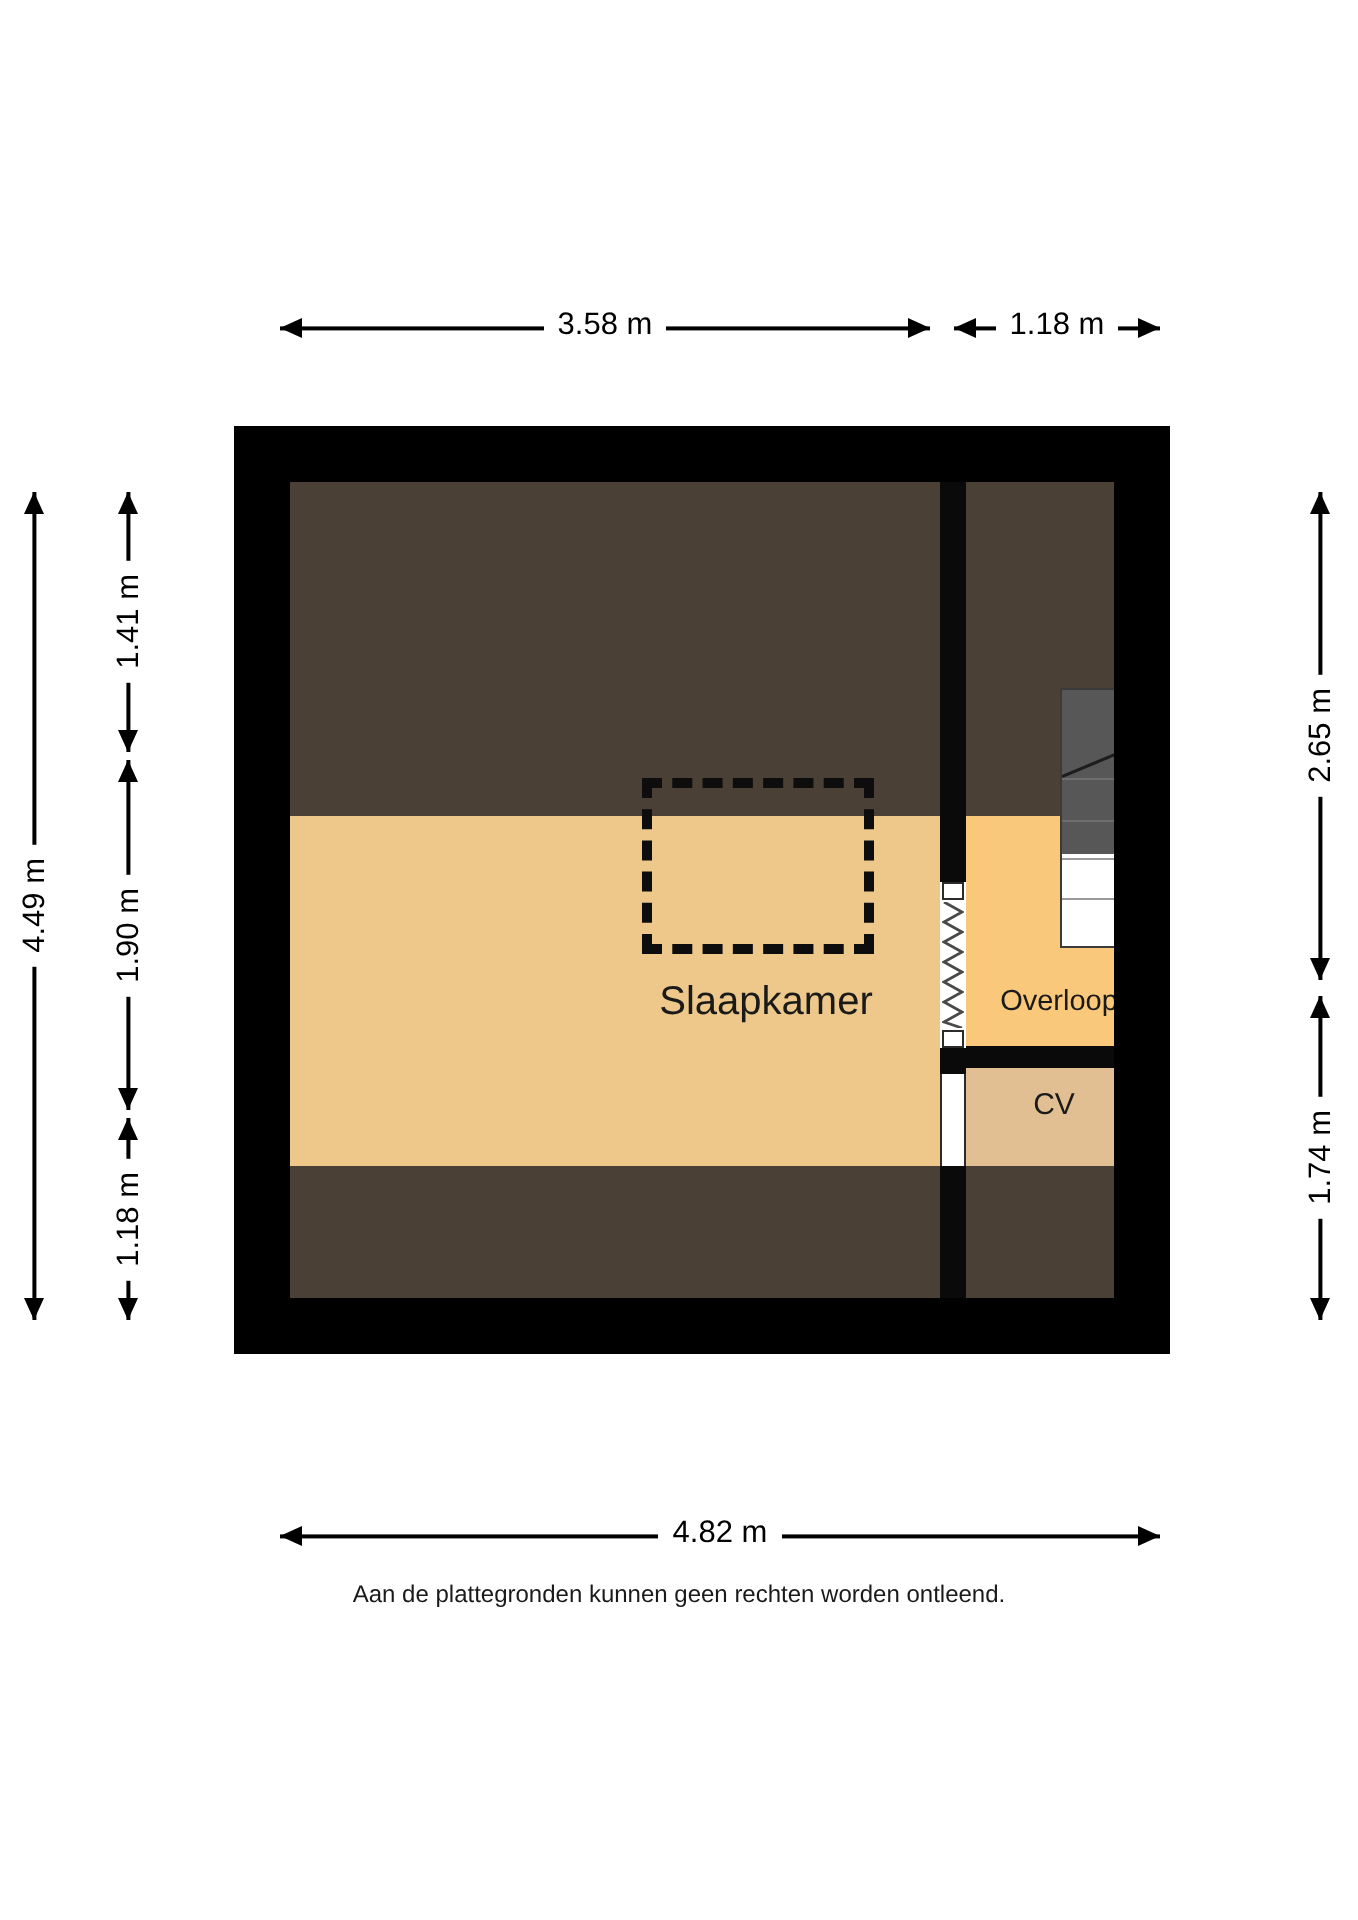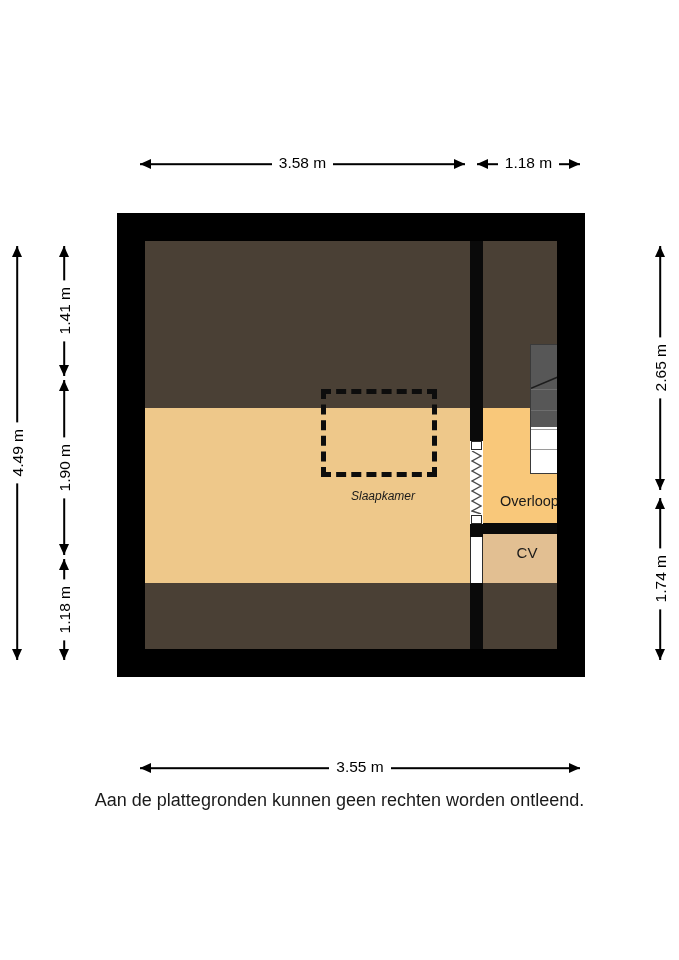--- a/index.html
+++ b/index.html
@@ -249,21 +249,21 @@
   }
 
   
   .room-label {
     position: absolute;
     text-align: center;
     color: #1a1a1a;
     line-height: 1.22;
     white-space: nowrap;
   }
-  .room-label .name { font-size: 12px; font-style: italic; }
+  .room-label .name { font-size: 20px; }
   .room-label .sub  { font-size: 14px; }
 
   .label-slaapkamer {
     left: 146px;
     top: 248px;
     width: 184px;
   }
   .label-overloop {
     left: 338px;
     top: 252px;
@@ -276,21 +276,21 @@
     width: 88px;
     font-size: 15px;
   }
 
   .disclaimer {
     position: absolute;
     left: 0;
     top: 790px;
     width: 679px;
     text-align: center;
-    font-size: 18px;
+    font-size: 12px;
     color: #1a1a1a;
   }
 </style>
 </head>
 <body>
 
 <div class="sheet">
 
   <div class="dim-h" style="left:140px; top:142px; width:325px;">
     <span class="line"></span>
@@ -389,18 +389,18 @@
 
       <div class="room-label label-cv">CV</div>
 
     </div>
   </div>
 
   <div class="dim-h" style="left:140px; top:746px; width:440px;">
     <span class="line"></span>
     <span class="arrow-l"></span>
     <span class="arrow-r"></span>
-    <span class="label">3.55 m</span>
+    <span class="label">4.82 m</span>
   </div>
 
   <div class="disclaimer">Aan de plattegronden kunnen geen rechten worden ontleend.</div>
 
 </div>
 
 </body></html>

